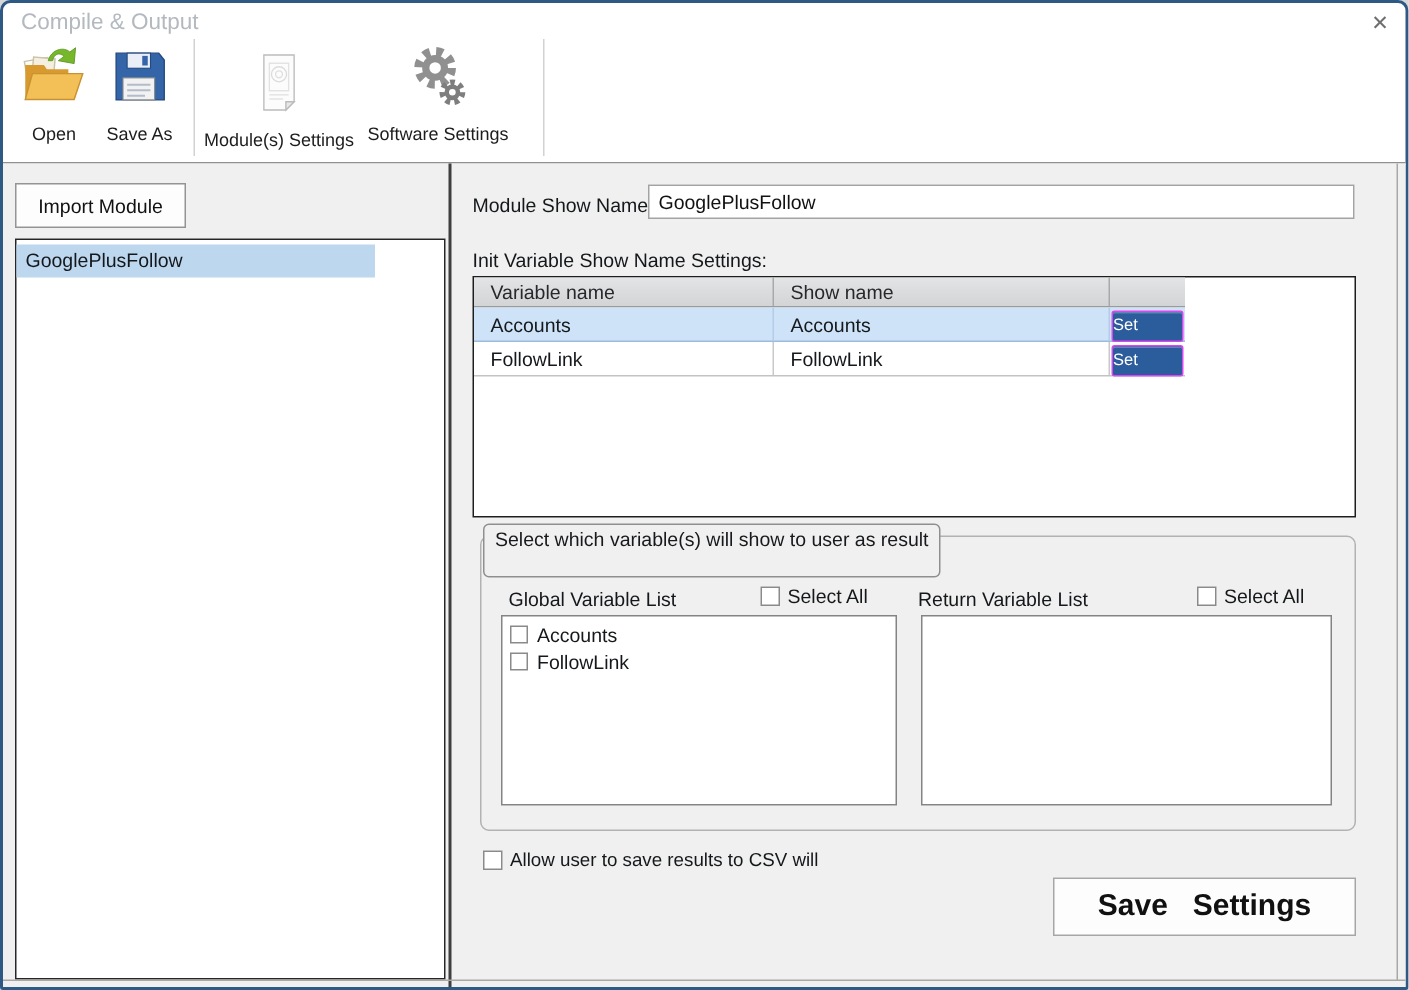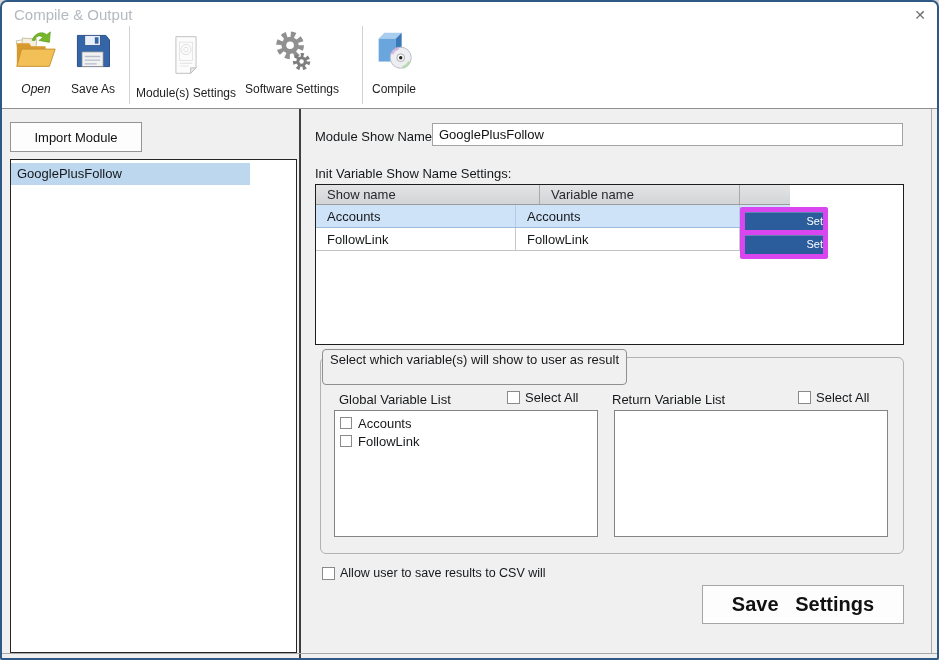--- a/index.html
+++ b/index.html
@@ -45,23 +45,23 @@
   .vt-header{position:absolute;left:0;top:0;width:474px;height:20px;display:flex;
     background:linear-gradient(#e3e4e6,#d3d4d6);border-bottom:1px solid #9b9b9b;box-sizing:border-box;}
   .vt-hcell{box-sizing:border-box;border-right:1px solid #a9a9a9;font-size:13px;color:#26292c;
     padding:2px 0 0 11px;overflow:hidden;}
   .vt-row{position:absolute;left:0;width:474px;height:23px;display:flex;box-sizing:border-box;
     border-bottom:1px solid #c3c3c3;}
   .vt-row.selected{background:#cfe3f8;border-bottom:1px solid #9cbbdd;}
   .vt-cell{box-sizing:border-box;border-right:1px solid #c9c9c9;font-size:13px;color:#15181b;
     padding:4px 0 0 11px;overflow:hidden;}
   .vt-row.selected .vt-cell{border-right:1px solid #b3cce8;}
-  .set-btn{width:46px;height:19px;margin:2px auto 0 auto;background:#2b5c9c;border:5px solid #d946ef;
-    border-radius:2px;color:#fff;font-size:11px;text-align:right;line-height:18px;cursor:default;
-    box-shadow:inset 0 1px 0 rgba(255,255,255,.25);padding-left:32px;}
+  .set-btn{width:46px;height:19px;margin:2px auto 0 auto;background:#2b5c9c;border:1px solid #d946ef;
+    border-radius:2px;color:#fff;font-size:11px;text-align:left;line-height:18px;cursor:default;
+    box-shadow:inset 0 1px 0 rgba(255,255,255,.25);}
 
   
   .groupbox{left:318px;top:355px;width:584px;height:197px;box-sizing:border-box;
     border:1px solid #b2b2b2;border-radius:6px;}
   .legend{left:320px;top:347px;height:36px;box-sizing:border-box;background:#f0f0f0;
     border:1px solid #8f8f8f;border-radius:4px;padding:2px 7px 0 7px;font-size:13px;color:#17191c;white-space:nowrap;}
   .checkbox{box-sizing:border-box;width:13px;height:13px;background:#fff;border:1px solid #8a8a8a;}
   .check-list{box-sizing:border-box;background:#fff;border:1px solid #848484;padding:3px 0 0 3px;}
   .cl-item{display:flex;align-items:center;height:18px;font-size:13px;color:#15181b;}
   .cl-item .checkbox{margin:0 6px 0 2px;width:12px;height:12px;}
@@ -73,21 +73,21 @@
     align-items:center;justify-content:center;white-space:pre;cursor:default;}
 </style>
 </head>
 <body>
 
 <div class="window">
 
   <div class="abs title">Compile &amp; Output</div>
   <div class="abs close-btn">✕</div>
 
-  <div class="abs tb-item" style="left:8px;width:52px;font-style:italic;">
+  <div class="abs tb-item" style="left:8px;width:52px;">
     <div class="tb-icon">
       <svg width="46" height="46" viewBox="0 0 48 48">
         <rect x="5" y="12" width="16" height="20" fill="#fdfdf6" stroke="#c9c2a8" transform="rotate(-10 13 22)"></rect>
         <rect x="9" y="11" width="15" height="19" fill="#f4efe0" stroke="#c9c2a8" transform="rotate(5 16 20)"></rect>
         <path d="M4 16 h13 l2 3 h15 v21 H4 Z" fill="#d8992e"></path>
         <path d="M9 22 h35 l-6 18 H4 Z" fill="#f2c057" stroke="#c89232" stroke-width="1"></path>
         <path d="M20 13 C22 5 31 3 35 7 L39 4 L38 15 L27 13 L31 10 C28 7 24 8 23 13 Z" fill="#76b82a" stroke="#5a9420" stroke-width="0.6"></path>
       </svg>
     </div>
     <div class="tb-label">Open</div>
@@ -134,56 +134,41 @@
         <circle cx="34" cy="35" r="6.5" fill="none" stroke="#7e7e7e" stroke-width="5" stroke-dasharray="3 2.8"></circle>
         <circle cx="34" cy="35" r="5.5" fill="#7e7e7e"></circle>
         <circle cx="34" cy="35" r="2.3" fill="#ffffff"></circle>
       </svg>
     </div>
     <div class="tb-label">Software Settings</div>
   </div>
 
   <div class="abs tb-sep" style="left:360px;"></div>
 
-  <div class="abs tb-item" style="left:363px;width:58px;">
-    <div class="tb-icon">
-      <svg width="46" height="46" viewBox="0 0 48 48">
-        <polygon points="8,11 14,5 32,5 26,11" fill="#a9cdee"></polygon>
-        <rect x="8" y="11" width="18" height="24" fill="#6aa6dd"></rect>
-        <polygon points="26,11 32,5 32,29 26,35" fill="#3a79b8"></polygon>
-        <circle cx="31" cy="31" r="11" fill="#eceef2" stroke="#b9bcc4"></circle>
-        <path d="M22 27 a10.5 10.5 0 0 1 7 -6" stroke="#cdaade" stroke-width="3" fill="none" opacity="0.75"></path>
-        <path d="M40 35 a10.5 10.5 0 0 1 -7 6" stroke="#a9d6a0" stroke-width="3" fill="none" opacity="0.75"></path>
-        <circle cx="31" cy="31" r="4" fill="#fafafa" stroke="#a8a8a8"></circle>
-        <circle cx="31" cy="31" r="1.8" fill="#222"></circle>
-      </svg>
-    </div>
-    <div class="tb-label">Compile</div>
-  </div>
 
   <div class="abs tb-rule"></div>
   <div class="abs content-bg"></div>
 
-  <div class="abs btn-std" style="left:8px;top:120px;width:132px;height:30px;">Import Module</div>
+  <div class="abs btn-std" style="left:8px;top:120px;width:114px;height:30px;">Import Module</div>
 
   <div class="abs module-list">
     <div class="module-item selected">GooglePlusFollow</div>
   </div>
 
   <div class="abs v-divider"></div>
 
   <div class="abs lbl" style="left:313px;top:127px;">Module Show Name:</div>
   <input class="abs text-input" style="left: 430px; top: 121px; width: 471px; height: 23px;" value="GooglePlusFollow">
 
   <div class="abs lbl" style="left:313px;top:164px;">Init Variable Show Name Settings:</div>
 
   <div class="abs var-table">
     <div class="vt-header">
+      <div class="vt-hcell" style="width:200px;">Variable name</div>
       <div class="vt-hcell" style="width:224px;">Show name</div>
-      <div class="vt-hcell" style="width:200px;">Variable name</div>
       <div class="vt-hcell" style="width:50px;border-right:none;"></div>
     </div>
     <div class="vt-row selected" style="top:20px;">
       <div class="vt-cell" style="width:200px;">Accounts</div>
       <div class="vt-cell" style="width:224px;">Accounts</div>
       <div style="width:50px;">
         <div class="set-btn">Set</div>
       </div>
     </div>
     <div class="vt-row" style="top:43px;">

